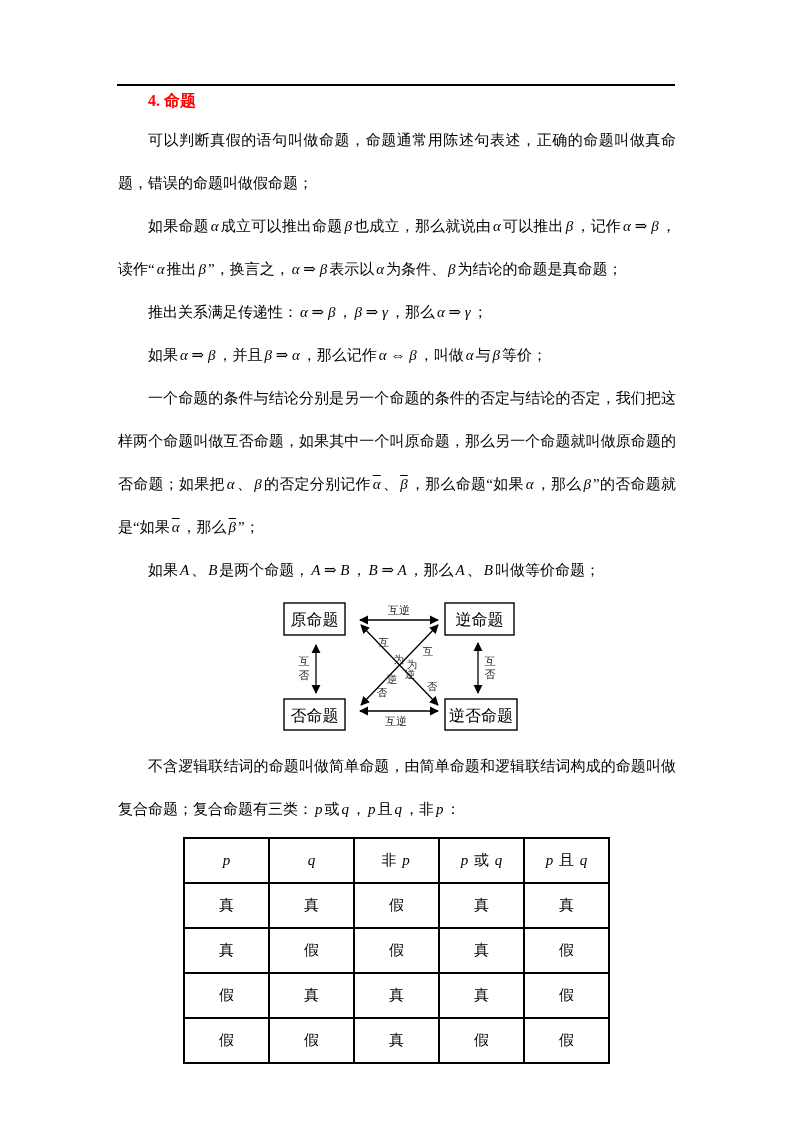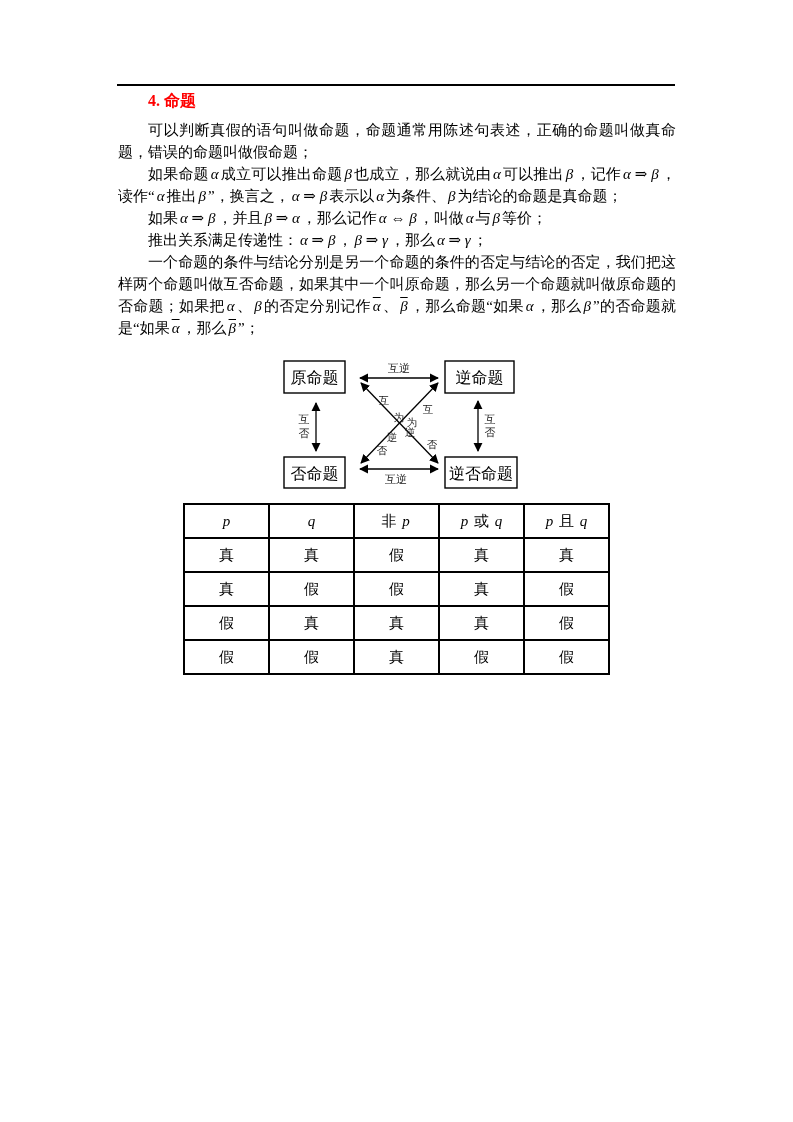--- a/index.html
+++ b/index.html
@@ -15,27 +15,27 @@
   .top-rule{
     position:absolute;left:117px;top:84px;width:558px;height:0;
     border-top:2px solid #000;
   }
   .heading{
     position:absolute;left:148px;top:91px;
     font-size:16px;font-weight:bold;
   }
   .content{
     position:absolute;left:118px;top:119px;width:558px;
-    font-size:15px;line-height:22px;text-align:justify;
+    font-size:15px;line-height:43px;text-align:justify;
   }
   .content p{margin:0;text-indent:2em;}
   .math{font-style:italic;padding:0 2px;font-family:"Liberation Serif","DejaVu Serif",serif;}
   .ovl{text-decoration:overline;}
   .diagram-wrap{
-    margin:18px 0 9px 164px;
+    margin:7px 0 9px 164px;
     width:258px;height:137px;
   }
   .diagram-wrap svg{display:block;}
   .dbox{fill:none;stroke:#000;stroke-width:1.4;}
   .dbox-label{font-size:16px;fill:#000;}
   .dedge{stroke:#000;stroke-width:1.3;}
   .dlabel{font-size:11px;fill:#1a1a1a;}
   .ddiag{font-size:10.5px;fill:#1a1a1a;}
   .truth-table{
     margin:6px 0 0 65px;
@@ -52,23 +52,24 @@
 
 <div class="page">
 
   <div class="top-rule"></div>
 
   <div class="heading" style="color: rgb(255, 0, 0);">4. 命题</div>
 
   <div class="content">
     <p><span>可以判断真假的语句叫做命题，命题通常用陈述句表述，正确的命题叫做真命题，错误的命题叫做假命题；</span></p>
     <p><span>如果命题</span><span class="math">α</span><span>成立可以推出命题</span><span class="math">β</span><span>也成立，那么就说由</span><span class="math">α</span><span>可以推出</span><span class="math">β</span><span>，记作</span><span class="math">α ⇒ β</span><span>，读作“</span><span class="math">α</span><span>推出</span><span class="math">β</span><span>”，换言之，</span><span class="math">α ⇒ β</span><span>表示以</span><span class="math">α</span><span>为条件、</span><span class="math">β</span><span>为结论的命题是真命题；</span></p>
+    <p><span>推出关系满足传递性：</span><span class="math">α ⇒ β</span><span>，</span><span class="math">β ⇒ γ</span><span>，那么</span><span class="math">α ⇒ γ</span><span>；</span></p>
     <p><span>如果</span><span class="math">α ⇒ β</span><span>，并且</span><span class="math">β ⇒ α</span><span>，那么记作</span><span class="math">α ⇔ β</span><span>，叫做</span><span class="math">α</span><span>与</span><span class="math">β</span><span>等价；</span></p>
-    <p><span>推出关系满足传递性：</span><span class="math">α ⇒ β</span><span>，</span><span class="math">β ⇒ γ</span><span>，那么</span><span class="math">α ⇒ γ</span><span>；</span></p>
     <p><span>一个命题的条件与结论分别是另一个命题的条件的否定与结论的否定，我们把这样两个命题叫做互否命题，如果其中一个叫原命题，那么另一个命题就叫做原命题的否命题；如果把</span><span class="math">α</span><span>、</span><span class="math">β</span><span>的否定分别记作</span><span class="math ovl">α</span><span>、</span><span class="math ovl">β</span><span>，那么命题“如果</span><span class="math">α</span><span>，那么</span><span class="math">β</span><span>”的否命题就是“如果</span><span class="math ovl">α</span><span>，那么</span><span class="math ovl">β</span><span>”；</span></p>
+    <p><span>如果</span><span class="math">A</span><span>、</span><span class="math">B</span><span>是两个命题，</span><span class="math">A ⇒ B</span><span>，</span><span class="math">B ⇒ A</span><span>，那么</span><span class="math">A</span><span>、</span><span class="math">B</span><span>叫做等价命题；</span></p>
 
     <div class="diagram-wrap">
       <svg width="258" height="137" viewBox="0 0 258 137" xmlns="http://www.w3.org/2000/svg">
         <defs>
           <marker id="arr" viewBox="0 0 10 10" refX="9" refY="5" markerWidth="7" markerHeight="7" orient="auto-start-reverse">
             <path d="M0,0 L10,5 L0,10 z" fill="#000"></path>
           </marker>
         </defs>
 
         <rect class="dbox" x="2" y="4" width="61" height="32"></rect>
@@ -104,20 +105,21 @@
         <text class="ddiag" x="128" y="79" text-anchor="middle">逆</text>
         <text class="ddiag" x="150" y="91" text-anchor="middle">否</text>
 
         <text class="ddiag" x="146" y="56" text-anchor="middle">互</text>
         <text class="ddiag" x="130" y="69" text-anchor="middle">为</text>
         <text class="ddiag" x="110" y="84" text-anchor="middle">逆</text>
         <text class="ddiag" x="100" y="97" text-anchor="middle">否</text>
       </svg>
     </div>
 
+    <p><span>不含逻辑联结词的命题叫做简单命题，由简单命题和逻辑联结词构成的命题叫做复合命题；复合命题有三类：</span><span class="math">p</span><span>或</span><span class="math">q</span><span>，</span><span class="math">p</span><span>且</span><span class="math">q</span><span>，非</span><span class="math">p</span><span>：</span></p>
 
     <table class="truth-table">
       <thead>
         <tr>
           <th><span class="math">p</span></th>
           <th><span class="math">q</span></th>
           <th><span>非 </span><span class="math">p</span></th>
           <th><span class="math">p</span><span> 或 </span><span class="math">q</span></th>
           <th><span class="math">p</span><span> 且 </span><span class="math">q</span></th>
         </tr>

